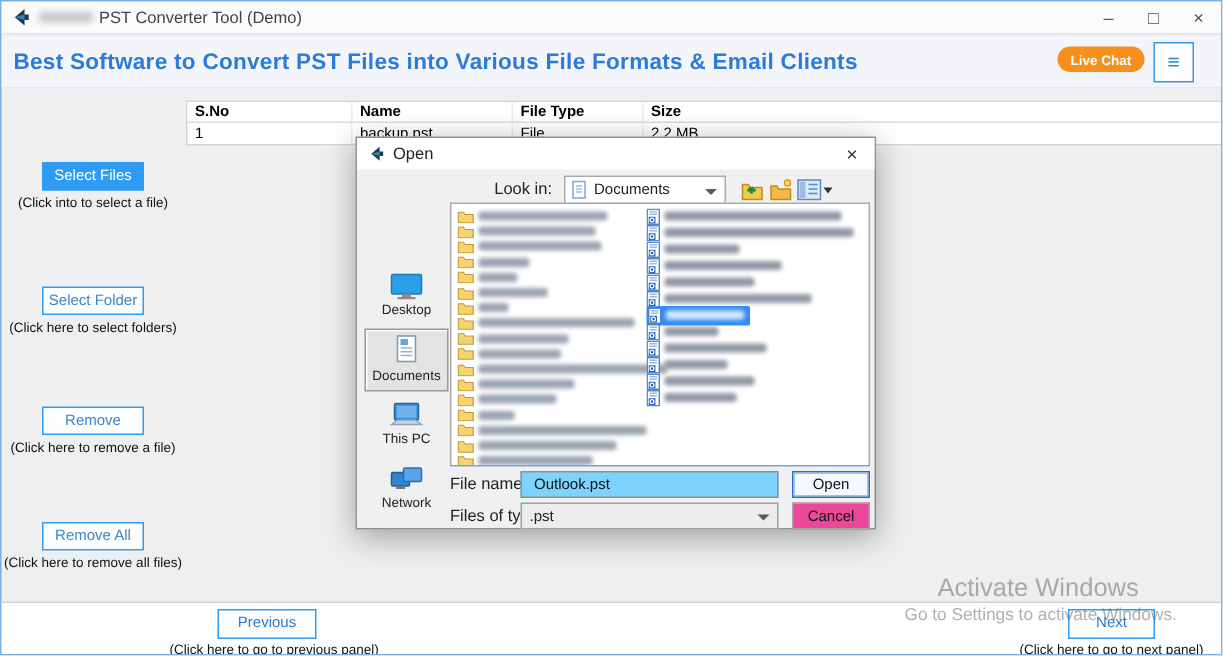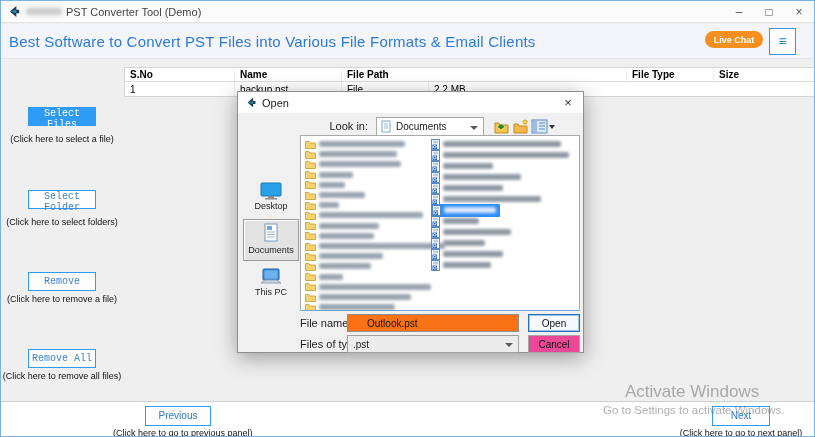--- a/index.html
+++ b/index.html
@@ -10,34 +10,34 @@
   
   .titlebar { position:absolute; left:0; top:0; width:100%; height:22px; background:#fbfbfb; border-bottom:1px solid #e3e3e3; display:flex; align-items:center; padding-left:7px; }
   .app-logo { width:13px; height:13px; margin-right:5px; flex:0 0 auto; }
   .blur-chip { display:inline-block; height:7px; background:#c6c6c6; border-radius:2px; filter:blur(2px); }
   .title-text { font-size:11px; color:#444; margin-left:4px; white-space:nowrap; }
   .win-controls { position:absolute; right:0; top:0; height:22px; display:flex; }
   .win-btn { width:30px; height:22px; display:flex; align-items:center; justify-content:center; font-size:12px; color:#555; cursor:default; }
 
   
   .header { position:absolute; left:0; top:23px; width:100%; height:35px; background:#f4f4fb; border-bottom:1px solid #e6e6ef; }
-  .heading { position:absolute; left:8px; top:9px; font-size:15px; font-weight:400; color:#2b7bd9; letter-spacing:.2px; }
+  .heading { position:absolute; left:8px; top:9px; font-size:15px; font-weight:700; color:#2b7bd9; letter-spacing:.2px; }
   .live-chat { position:absolute; left:704px; top:7px; width:58px; height:17px; background:#f78f1e; color:#fff; border:none; border-radius:9px; font-size:9px; font-weight:700; font-family:"Liberation Sans",sans-serif; }
   .menu-btn { position:absolute; left:768px; top:4px; width:27px; height:27px; background:#fdfdff; border:1px solid #3a96d8; color:#2e86c1; font-size:14px; line-height:25px; text-align:center; }
 
   
   .file-table { position:absolute; left:123px; top:66px; width:692px; background:#fff; border:1px solid #d4d4d4; font-size:10px; }
   .ft-row { display:flex; height:14px; align-items:center; }
   .ft-head { font-weight:700; border-bottom:1px solid #dcdcdc; background:#fff; }
   .ft-row > div { padding:0 5px; overflow:hidden; white-space:nowrap; border-right:1px solid #eee; height:100%; display:flex; align-items:center; }
   .c-sno{width:110px;} .c-name{width:107px;} .c-path{width:285px;} .c-type{width:87px;} .c-size{flex:1;}
 
   
   .action-group { position:absolute; left:0; width:122px; text-align:center; }
-  .act-btn { display:inline-block; width:68px; height:19px; font-size:10px; font-family:Liberation Mono, monospace; }
+  .act-btn { display:inline-block; width:68px; height:19px; font-size:10px; font-family:Liberation Sans, sans-serif; }
   .act-filled { background:#2e9bf4; color:#fff; border:1px solid #2e9bf4; }
   .act-outline { background:#fdfdfd; color:#3d85c6; border:1px solid #2e9bf4; }
   .act-caption { font-size:9px; color:#111; margin-top:3px; white-space:nowrap; }
 
   
   .dialog { position:absolute; left:236px; top:90px; width:347px; height:262px; background:#f0f0f0; border:1px solid #8f8f8f; box-shadow:0 5px 20px rgba(0,0,0,.35); }
   .dlg-titlebar { position:absolute; left:0; top:0; width:100%; height:21px; background:#ffffff; display:flex; align-items:center; padding-left:8px; }
   .dlg-title { font-size:11px; color:#222; margin-left:5px; }
   .dlg-close { position:absolute; right:0; top:0; width:30px; height:21px; text-align:center; line-height:21px; font-size:13px; color:#333; }
   .lookin-label { position:absolute; left:64px; top:28px; width:66px; text-align:right; font-size:11px; color:#222; }
@@ -47,21 +47,21 @@
   .rail { position:absolute; left:5px; top:43px; width:56px; bottom:8px; }
   .rail-item { position:absolute; left:0; width:56px; height:40px; text-align:center; }
   .rail-item .ri-icon { display:block; margin:2px auto 1px; }
   .rail-label { font-size:9px; color:#222; }
   .rail-selected { background:#e3e3e3; border:1px solid #9b9b9b; box-shadow:inset 1px 1px 0 #fff; }
   .file-list { position:absolute; left:62px; top:43px; width:280px; height:176px; background:#fff; border:1px solid #a9a9a9; border-bottom-color:#6ea4d8; overflow:hidden; }
   .list-row { position:absolute; display:flex; align-items:center; gap:3px; height:10px; }
   .list-bar { height:6px; border-radius:2px; filter:blur(1.4px); }
   .sel-wrap { display:flex; align-items:center; gap:3px; background:#2f8ef5; padding:1px 4px 1px 1px; border-radius:1px; }
   .dlg-row-label { position:absolute; font-size:11px; color:#222; }
-  .fname-input { position:absolute; left:109px; top:222px; width:172px; height:18px; border:1px solid #8f8f8f; background:#f97316; font-size:10px; padding:0 19px; font-family:"Liberation Sans",sans-serif; color:#111; }
+  .fname-input { position:absolute; left:109px; top:222px; width:172px; height:18px; border:1px solid #8f8f8f; background:#7dd3fc; font-size:10px; padding:0 8px; font-family:"Liberation Sans",sans-serif; color:#111; }
   .ftype-combo { position:absolute; left:109px; top:243px; width:172px; height:18px; background:#ececec; border:1px solid #a0a0a0; font-size:10px; color:#222; display:flex; align-items:center; padding:0 5px; }
   .dlg-btn { position:absolute; left:290px; width:52px; height:18px; font-size:10px; font-family:"Liberation Sans",sans-serif; }
   .btn-open { top:222px; background:#f5f9ff; border:1px solid #2a6fc0; box-shadow:inset 0 0 0 1px #9cc3ec; color:#111; }
   .btn-cancel { top:243px; background:#ec4899; border:1px solid #a6a6a6; color:#111; }
 
   
   .footer { position:absolute; left:0; top:400px; width:100%; height:37px; background:#fff; border-top:1px solid #cfcfcf; }
   .foot-group { position:absolute; text-align:center; }
   .foot-btn { width:66px; height:20px; background:#fdfdfd; border:1px solid #2e9bf4; color:#2a7bd0; font-size:10px; font-family:"Liberation Sans",sans-serif; }
   .foot-caption { font-size:9px; color:#111; margin-top:2px; white-space:nowrap; }
@@ -95,35 +95,34 @@
     <button class="live-chat">Live Chat</button>
     <div class="menu-btn">
       <span>≡</span>
     </div>
   </div>
 
   <div class="file-table">
     <div class="ft-row ft-head">
       <div class="c-sno">S.No</div>
       <div class="c-name">Name</div>
-      <div class="c-path">File Path</div>
       <div class="c-type">File Type</div>
       <div class="c-size">Size</div>
     </div>
     <div class="ft-row">
       <div class="c-sno">1</div>
       <div class="c-name">backup.pst</div>
       <div class="c-type">File</div>
       <div class="c-size">2.2 MB</div>
     </div>
   </div>
 
   <div class="action-group" style="top:106px">
     <button class="act-btn act-filled">Select Files</button>
-    <div class="act-caption">(Click here to select a file)</div>
+    <div class="act-caption">(Click into to select a file)</div>
   </div>
   <div class="action-group" style="top:189px">
     <button class="act-btn act-outline">Select Folder</button>
     <div class="act-caption">(Click here to select folders)</div>
   </div>
   <div class="action-group" style="top:269px">
     <button class="act-btn act-outline">Remove</button>
     <div class="act-caption">(Click here to remove a file)</div>
   </div>
   <div class="action-group" style="top:346px">
@@ -196,20 +195,28 @@
         <div class="rail-label">Documents</div>
       </div>
       <div class="rail-item" style="top:130px">
         <svg class="ri-icon" width="24" height="19" viewBox="0 0 24 19">
           <rect x="4" y="2" width="16" height="11" rx="1" fill="#3f8fd9" stroke="#23639c"></rect>
           <rect x="5.5" y="3.5" width="13" height="8" fill="#6db2ec"></rect>
           <path d="M2 16 l4 -3 h12 l4 3 z" fill="#c9d6e4" stroke="#8fa3b8"></path>
         </svg>
         <div class="rail-label">This PC</div>
       </div>
+      <div class="rail-item" style="top:172px">
+        <svg class="ri-icon" width="24" height="20" viewBox="0 0 24 20">
+          <rect x="2" y="6" width="12" height="9" rx="1" fill="#2f86d2" stroke="#1d5c96"></rect>
+          <rect x="10" y="3" width="12" height="9" rx="1" fill="#55a5e8" stroke="#2a6fae"></rect>
+          <rect x="5" y="15" width="6" height="2" fill="#777"></rect>
+        </svg>
+        <div class="rail-label">Network</div>
+      </div>
     </div>
 
     <div class="file-list" id="file-list">
         <div class="list-row" style="left: 4px; top: 3px;">
           <svg width="11" height="9" viewBox="0 0 11 9">
             <path d="M0.5 1.5 h3.5 l1 1.5 h5.5 v5.5 H0.5 z" fill="#f6d36f" stroke="#c19a35" stroke-width="0.8"></path>
           </svg>
           <span class="list-bar" style="width:86px;background:#9aa4b0"></span>
         </div>
         <div class="list-row" style="left: 4px; top: 13.2px;">

